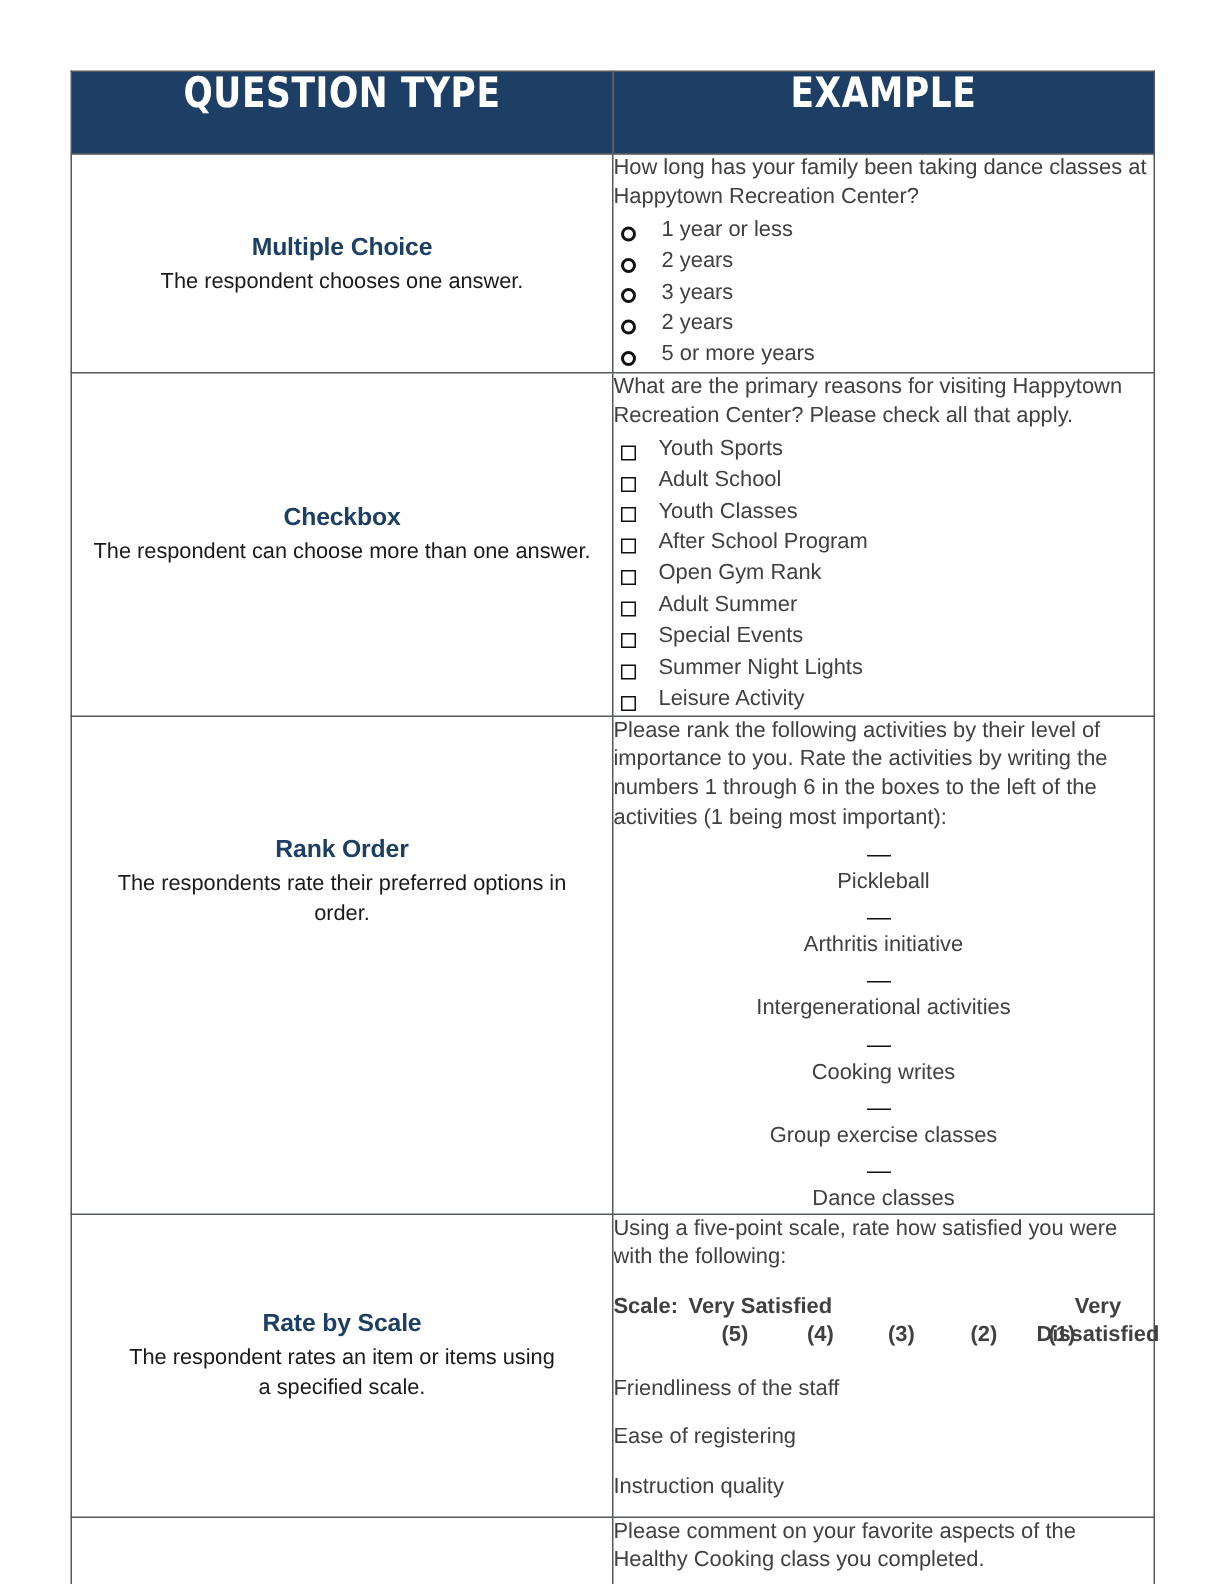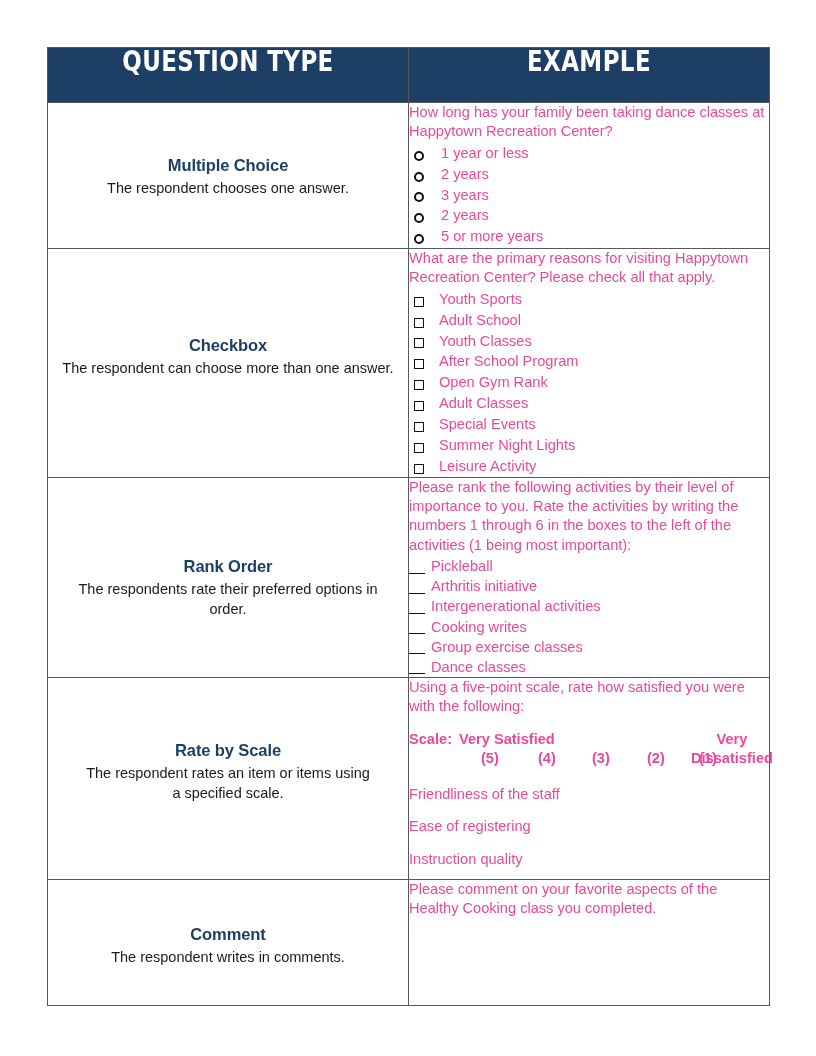--- a/index.html
+++ b/index.html
@@ -87,21 +87,21 @@
   .pos-mc   { top: 52px; }
   .pos-cb   { top: 86px; }
   .pos-ro   { top: 78px; }
   .pos-rbs  { top: 62px; }
   .pos-cm   { top: 44px; }
 
   
   .ex-cell {
     padding: 7px 6px 8px 7px;
     font-size: 14.6px;
-    color: #ec4899;
+    color: #404040;
     line-height: 1.33;
   }
   .prompt {
     margin: 0 0 1px 0;
   }
   .opt-list {
     list-style: none;
     margin: 0;
     padding: 0;
   }
@@ -152,21 +152,21 @@
     display: flex;
     justify-content: flex-start;
     padding-top: 1px;
   }
   .blank-line {
     width: 16px;
     border-bottom: 1.6px solid #111;
     display: block;
     height: 14px;
   }
-  .rank-row { line-height: 1.38; }
+  .rank-row { line-height: 1.38; flex-direction: column; }
 
   
   .scale-header {
     font-weight: bold;
     font-size: 14.6px;
     margin-top: 13px;
     position: relative;
     height: 19px;
   }
   .scale-label  { position: absolute; left: 0; }
@@ -298,21 +298,21 @@
             <li class="opt-row">
               <span class="check-box">
                   <span class="checkbox"></span>
                 </span>
               <span>Open Gym Rank</span>
             </li>
             <li class="opt-row">
               <span class="check-box">
                   <span class="checkbox"></span>
                 </span>
-              <span>Adult Classes</span>
+              <span>Adult Summer</span>
             </li>
             <li class="opt-row">
               <span class="check-box">
                   <span class="checkbox"></span>
                 </span>
               <span>Special Events</span>
             </li>
             <li class="opt-row">
               <span class="check-box">
                   <span class="checkbox"></span>

